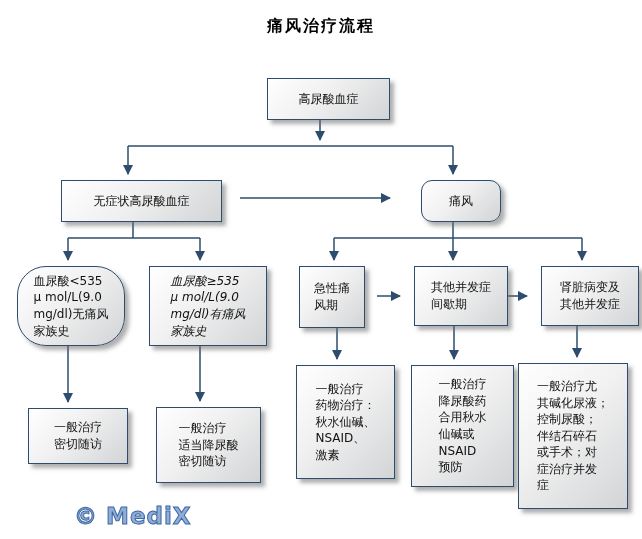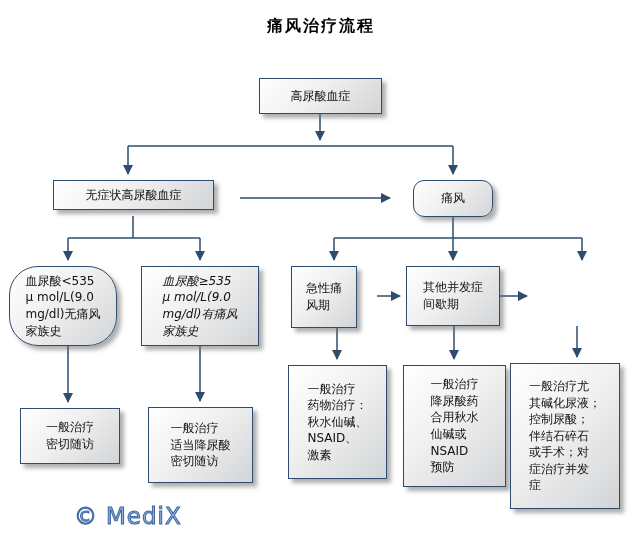--- a/index.html
+++ b/index.html
@@ -19,40 +19,41 @@
   svg.connectors { position:absolute; left:0; top:0; z-index:0; }
   .node {
     position:absolute; z-index:1;
     box-sizing:border-box;
     border:1.5px solid #2e4d6e;
     background:linear-gradient(135deg,#ffffff 0%,#f0f0f0 45%,#d2d4d6 100%);
     box-shadow:4px 4px 4px rgba(110,110,110,0.55);
     display:flex; align-items:center; justify-content:center;
     font-size:12px; line-height:1.38; color:#111111;
     text-align:left; white-space:pre-line;
-    padding:14px 6px;
+    padding:20px 6px;
+    margin-left:8px;
   }
   .node.single { text-align:center; }
   
   #n-hyperuricemia { left:259px; top:78px;  width:123px; height:36px; }
   #n-asymptomatic  { left:53px;  top:180px; width:161px; height:24px; }
   #n-gout          { left:413px; top:180px; width:80px;  height:37px;border-radius:11px; }
   #n-ua-low        { left:9px;   top:266px; width:108px; height:80px;border-radius:29px; }
   #n-ua-high       { left:141px; top:266px; width:118px; height:80px;font-style:italic; }
   #n-acute         { left:291px; top:266px; width:66px;  height:62px; }
   #n-chronic       { left:406px; top:266px; width:94px;  height:60px; }
   #n-renal         { left:533px; top:266px; width:98px;  height:60px; }
   #n-tx-followup   { left:20px;  top:408px; width:100px; height:56px; }
   #n-tx-lower-ua   { left:148px; top:407px; width:105px; height:76px; }
   #n-tx-acute      { left:288px; top:365px; width:99px;  height:114px; }
   #n-tx-chronic    { left:403px; top:365px; width:103px; height:122px; }
   #n-tx-renal      { left:510px; top:363px; width:110px; height:146px; }
   .watermark {
     position:absolute; left:74px; top:503px; z-index:1;
-    font-size:23px; font-weight:normal;
+    font-size:23px; font-weight:bold;
     color:#8fadd6;
     -webkit-text-stroke:1px #3d67a3;
     text-shadow:1px 1px 0 #ffffff;
     letter-spacing:1px;
   }
   .watermark .copy { margin-right:8px; }
 </style>
 </head>
 <body>
 
@@ -112,20 +113,22 @@
 μ mol/L(9.0
 mg/dl)有痛风
 家族史</div>
 
   <div class="node" id="n-acute">急性痛
 风期</div>
 
   <div class="node" id="n-chronic">其他并发症
 间歇期</div>
 
+  <div class="node" id="n-renal">肾脏病变及
+其他并发症</div>
 
   <div class="node" id="n-tx-followup">一般治疗
 密切随访</div>
 
   <div class="node" id="n-tx-lower-ua">一般治疗
 适当降尿酸
 密切随访</div>
 
   <div class="node" id="n-tx-acute">一般治疗
 药物治疗：

